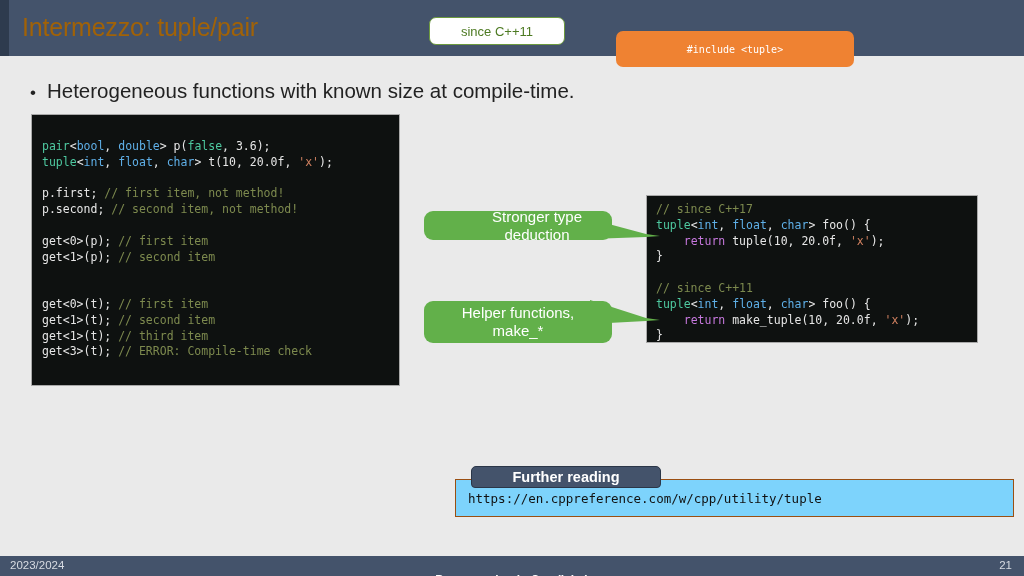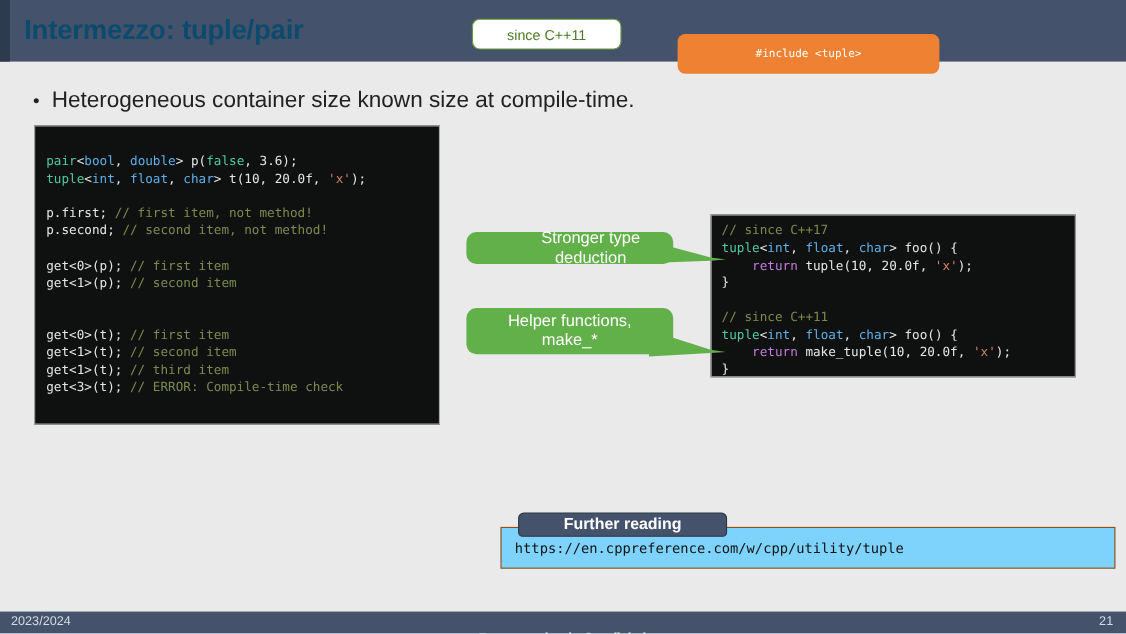--- a/index.html
+++ b/index.html
@@ -25,22 +25,22 @@
   .header-accent {
     position: absolute;
     left: 0; top: 0;
     width: 9px; height: 56px;
     background: #2e3b4e;
   }
   .slide-title {
     position: absolute;
     left: 22px; top: 13px;
     font-size: 25px;
-    font-weight: bold;
-    color: #0c4a6e;
+    font-weight: normal;
+    color: #a16207;
     letter-spacing: -0.2px;
     white-space: nowrap;
   }
   .since-badge {
     position: absolute;
     left: 429px; top: 17px;
     width: 136px; height: 28px;
     background: #ffffff;
     border: 1.5px solid #6d9a3f;
     border-radius: 7px;
@@ -119,21 +119,21 @@
     font-size: 15px;
     display: flex;
     align-items: center;
     justify-content: center;
     text-align: center;
     line-height: 18px;
     box-sizing: border-box;
     z-index: 3;
   }
   #callout-deduction { left: 424px; top: 211px; width: 188px; height: 29px; padding-left: 38px; }
-  #callout-helper    { left: 424px; top: 280px; width: 188px; height: 42px; }
+  #callout-helper    { left: 424px; top: 301px; width: 188px; height: 42px; }
 
   .connector { position: absolute; z-index: 2; }
 
   
   .fr-box {
     position: absolute;
     left: 455px; top: 479px;
     width: 559px; height: 38px;
     background: #7dd3fc;
     border: 1px solid #9a4f12;
@@ -198,21 +198,21 @@
 
 <div class="header-bar">
   <div class="header-accent"></div>
 </div>
 <div class="slide-title">Intermezzo: tuple/pair</div>
 <div class="since-badge">since C++11</div>
 <div class="include-badge">#include &lt;tuple&gt;</div>
 
 <div class="bullet-row">
   <span class="bullet-dot">•</span>
-  <span class="bullet-text">Heterogeneous container size known size at compile-time.</span>
+  <span class="bullet-text">Heterogeneous functions with known size at compile-time.</span>
 </div>
 
 <div class="code-block" id="code-left"><span class="ln"><span class="t-cls">pair</span><span class="t-fn">&lt;</span><span class="t-type">bool</span><span class="t-fn">, </span><span class="t-type">double</span><span class="t-fn">&gt; p(</span><span class="t-lit">false</span><span class="t-fn">, 3.6);</span></span><span class="ln"><span class="t-cls">tuple</span><span class="t-fn">&lt;</span><span class="t-type">int</span><span class="t-fn">, </span><span class="t-type">float</span><span class="t-fn">, </span><span class="t-type">char</span><span class="t-fn">&gt; t(10, 20.0f, </span><span class="t-chr">'x'</span><span class="t-fn">);</span></span><span class="ln">&nbsp;</span><span class="ln"><span class="t-fn">p.first; </span><span class="t-com">// first item, not method!</span></span><span class="ln"><span class="t-fn">p.second; </span><span class="t-com">// second item, not method!</span></span><span class="ln">&nbsp;</span><span class="ln"><span class="t-fn">get&lt;0&gt;(p); </span><span class="t-com">// first item</span></span><span class="ln"><span class="t-fn">get&lt;1&gt;(p); </span><span class="t-com">// second item</span></span><span class="ln">&nbsp;</span><span class="ln">&nbsp;</span><span class="ln"><span class="t-fn">get&lt;0&gt;(t); </span><span class="t-com">// first item</span></span><span class="ln"><span class="t-fn">get&lt;1&gt;(t); </span><span class="t-com">// second item</span></span><span class="ln"><span class="t-fn">get&lt;1&gt;(t); </span><span class="t-com">// third item</span></span><span class="ln"><span class="t-fn">get&lt;3&gt;(t); </span><span class="t-com">// ERROR: Compile-time check</span></span></div>
 <div class="code-block" id="code-right"><span class="ln"><span class="t-com">// since C++17</span></span><span class="ln"><span class="t-cls">tuple</span><span class="t-fn">&lt;</span><span class="t-type">int</span><span class="t-fn">, </span><span class="t-type">float</span><span class="t-fn">, </span><span class="t-type">char</span><span class="t-fn">&gt; foo() {</span></span><span class="ln"><span class="t-fn">    </span><span class="t-kw">return</span><span class="t-fn"> tuple(10, 20.0f, </span><span class="t-chr">'x'</span><span class="t-fn">);</span></span><span class="ln"><span class="t-fn">}</span></span><span class="ln">&nbsp;</span><span class="ln"><span class="t-com">// since C++11</span></span><span class="ln"><span class="t-cls">tuple</span><span class="t-fn">&lt;</span><span class="t-type">int</span><span class="t-fn">, </span><span class="t-type">float</span><span class="t-fn">, </span><span class="t-type">char</span><span class="t-fn">&gt; foo() {</span></span><span class="ln"><span class="t-fn">    </span><span class="t-kw">return</span><span class="t-fn"> make_tuple(10, 20.0f, </span><span class="t-chr">'x'</span><span class="t-fn">);</span></span><span class="ln"><span class="t-fn">}</span></span></div>
 
 <svg class="connector" style="left:590px; top:215px; width:70px; height:35px;" viewBox="0 0 70 35">
   <polygon points="0,4 56,19 70,21 56,22 0,24" fill="#62b04a"></polygon>
 </svg>
 <svg class="connector" style="left:590px; top:298px; width:70px; height:35px;" viewBox="0 0 70 35">
   <polygon points="0,2 56,20 70,22 56,23 0,26" fill="#62b04a"></polygon>

